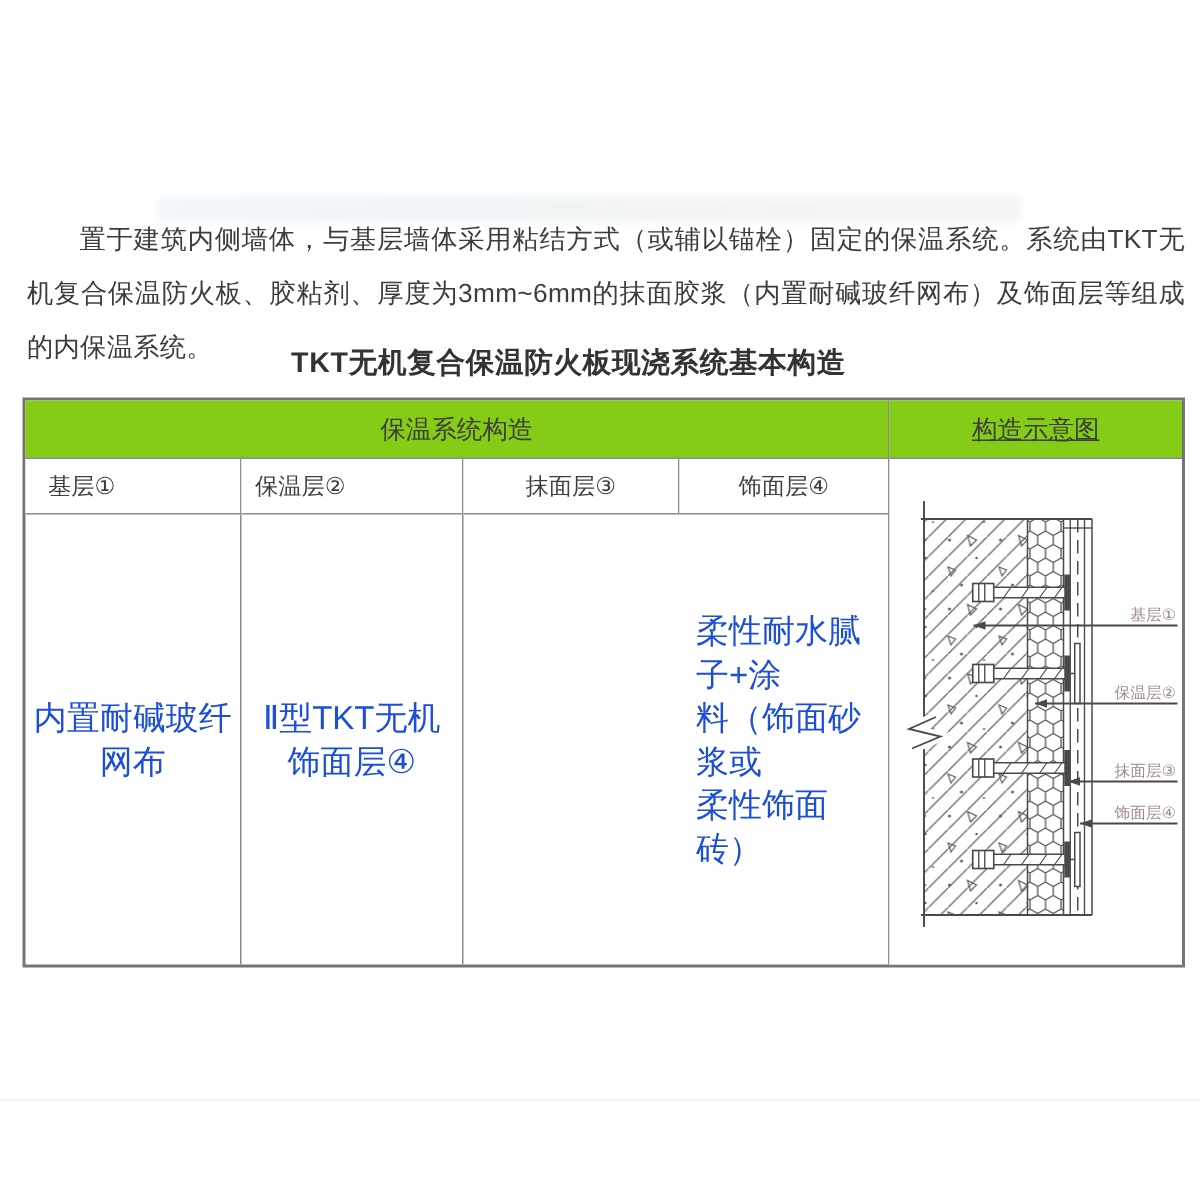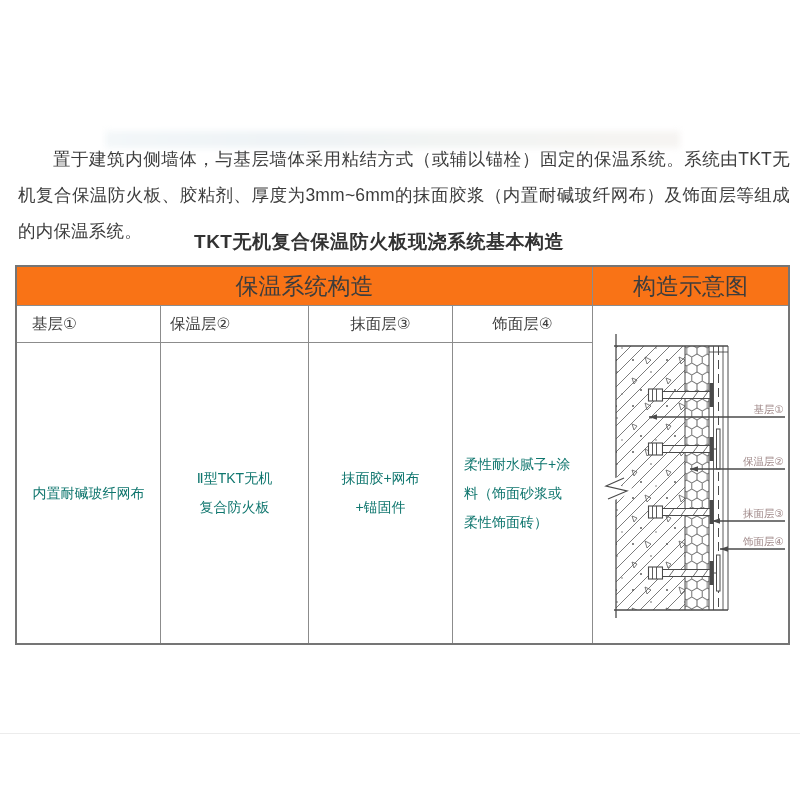--- a/index.html
+++ b/index.html
@@ -33,38 +33,38 @@
     display: grid;
     grid-template-columns: 144px 148px 144px 140px 195px;
     grid-template-rows: 39px 37px 300px;
     border: 2px solid #757575;
     background: #ffffff;
   }
   .cell { border-right: 1px solid #8c8c8c; border-bottom: 1px solid #8c8c8c; }
   .cell.no-r { border-right: none; }
   .cell.no-b { border-bottom: none; }
   .hdr1 {
-    grid-row: 1; background: #f97316;
+    grid-row: 1; background: #84cc16;
     display: flex; align-items: center; justify-content: center;
-    font-size: 23px; color: #3d3d3d;
+    font-size: 17px; color: #3d3d3d;
   }
   .hdr1.group { grid-column: 1 / 5; }
-  .hdr1.diagram-h { grid-column: 5; }
+  .hdr1.diagram-h { grid-column: 5; text-decoration: underline; }
   .hdr2 {
     grid-row: 2; background: #ffffff;
     display: flex; align-items: center;
     font-size: 15.5px; color: #3f3f3f;
   }
   .hdr2.pad-l { padding-left: 15px; }
   .hdr2.pad-s { padding-left: 9px; }
   .hdr2.ctr { justify-content: center; }
   .bodyc {
     grid-row: 3;
     display: flex; align-items: center; justify-content: center;
-    text-align: center; font-size: 14px; line-height: 29px; color: #0f766e;
+    text-align: center; font-size: 22px; line-height: 29px; color: #1d4ed8;
     white-space: pre-line;
   }
   .bodyc.left { justify-content: flex-start; text-align: left; padding-left: 11px; padding-right: 4px; }
   .diagram-cell { grid-column: 5; grid-row: 2 / span 2; position: relative; background: #ffffff; }
   .diagram-cell svg { position: absolute; left: 0; top: 0; width: 100%; height: 100%; }
 </style>
 </head>
 <body>
 
 <div class="blur-band"></div>
@@ -78,23 +78,21 @@
   <div class="cell hdr1 group">保温系统构造</div>
   <div class="cell hdr1 diagram-h no-r">构造示意图</div>
 
   <div class="cell hdr2 pad-l" style="grid-column:1">基层①</div>
   <div class="cell hdr2 pad-s" style="grid-column:2">保温层②</div>
   <div class="cell hdr2 ctr" style="grid-column:3">抹面层③</div>
   <div class="cell hdr2 ctr" style="grid-column:4">饰面层④</div>
 
   <div class="cell bodyc no-b" style="grid-column:1">内置耐碱玻纤网布</div>
   <div class="cell bodyc no-b" style="grid-column:2">Ⅱ型TKT无机
-复合防火板</div>
-  <div class="cell bodyc no-b" style="grid-column:3">抹面胶+网布
-+锚固件</div>
+饰面层④</div>
   <div class="cell bodyc no-b left" style="grid-column:4">柔性耐水腻子+涂
 料（饰面砂浆或
 柔性饰面砖）</div>
 
   <div class="cell diagram-cell no-r no-b">
     <svg viewBox="0 0 195 337" xmlns="http://www.w3.org/2000/svg">
       <defs>
         <pattern id="hatch" width="13" height="13" patternUnits="userSpaceOnUse">
           <path d="M-1,14 L14,-1" stroke="#6d6d6d" stroke-width="0.9" fill="none"></path>
         </pattern>

